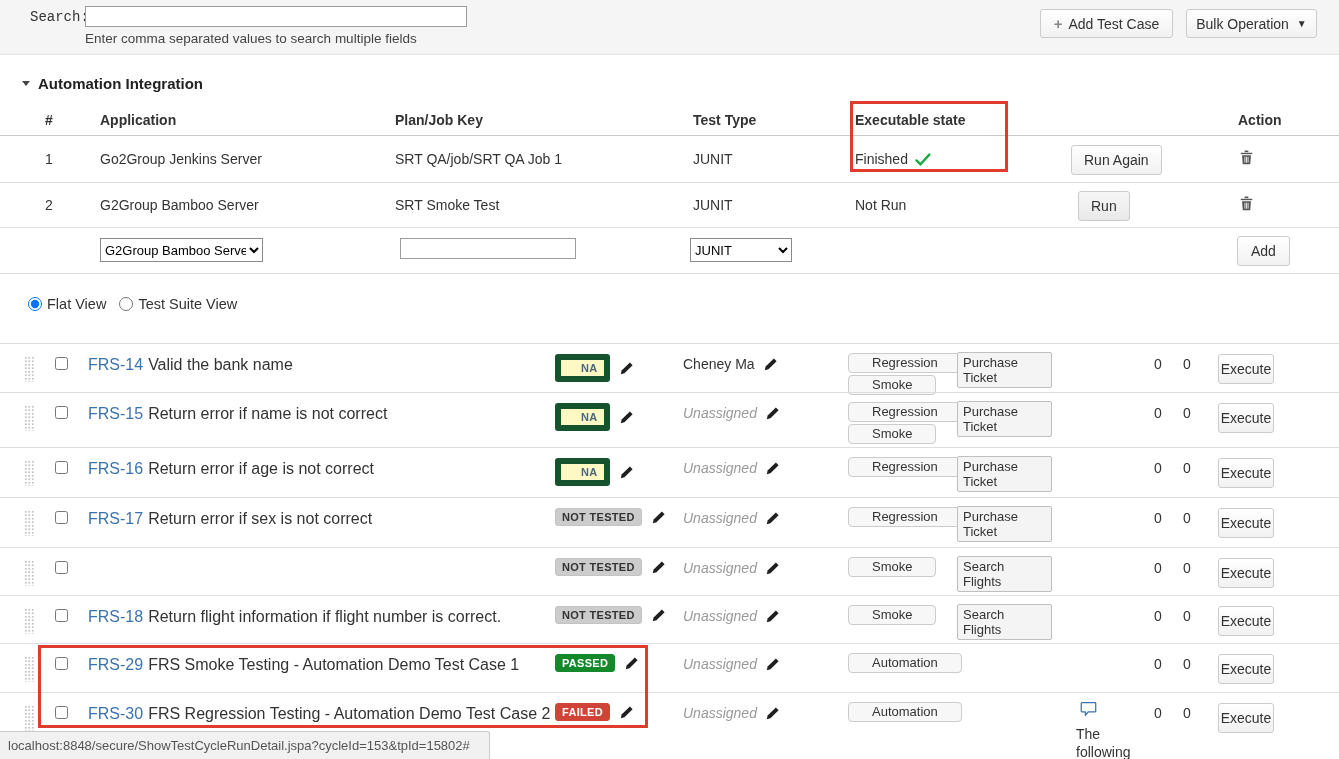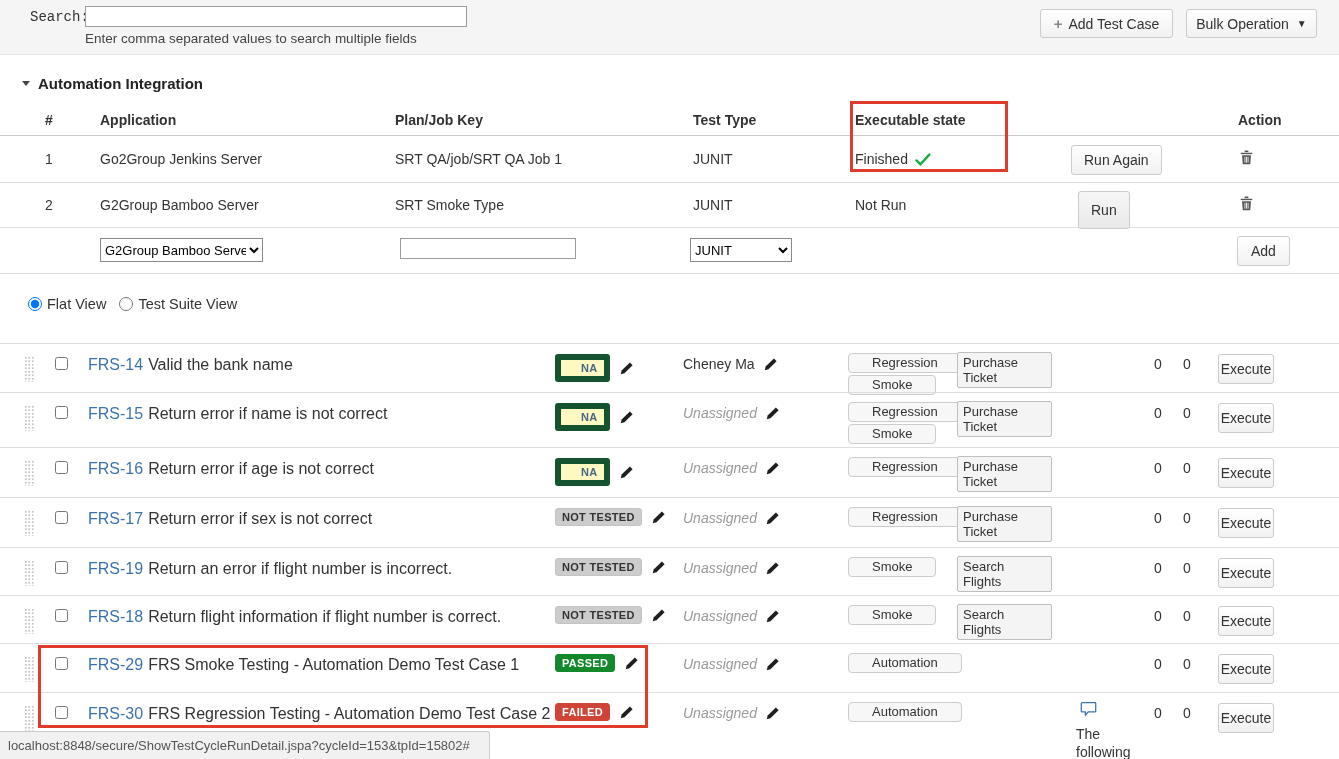--- a/index.html
+++ b/index.html
@@ -34,21 +34,21 @@
   .at-r1{top:136px;height:47px;border-bottom:1px solid #ddd;}
   .at-r2{top:183px;height:45px;border-bottom:1px solid #ddd;}
   .at-add{top:228px;height:46px;border-bottom:1px solid #ddd;}
   .at-cell{position:absolute;font-size:14px;white-space:nowrap;}
   .hdr{font-weight:bold;color:#333;top:6px;}
   .c-num{left:45px;}  .c-app{left:100px;} .c-plan{left:395px;}
   .c-type{left:693px;}.c-state{left:855px;}.c-action{left:1238px;}
   .at-r1 .at-cell{top:15px;} .at-r2 .at-cell{top:14px;}
   .state-check{margin-left:7px;vertical-align:-2px;}
   .btn-run-again{position:absolute;left:1071px;top:9px;height:30px;padding:0 12px;}
-  .btn-run{position:absolute;left:1078px;top:8px;height:38px;padding:12px 12px;background:linear-gradient(#f6f6f6,#e9e9e9);text-align:right;}
+  .btn-run{position:absolute;left:1078px;top:8px;height:30px;padding:12px 12px;background:linear-gradient(#f6f6f6,#e9e9e9);text-align:right;}
   .trash{position:absolute;left:1240px;top:14px;cursor:pointer;}
   .at-r2 .trash{top:13px;}
   .sel{position:absolute;height:24px;font-size:13px;font-family:inherit;border:1px solid #8a8a8a;
        background:#fff;border-radius:0;}
   .sel-app{left:100px;top:10px;width:163px;}
   .inp-plan{position:absolute;left:400px;top:10px;width:166px;height:19px;border:1px solid #9c9c9c;
        font-size:13px;padding:0 4px;font-family:inherit;}
   .sel-type{left:690px;top:10px;width:102px;}
   .btn-add{position:absolute;left:1237px;top:8px;height:30px;padding:0 13px;}
 
@@ -141,21 +141,21 @@
           <path fill="#555" d="M5 .5h4v1.7H5z"></path>
           <path fill="#555" d="M.8 2.9h12.4v1.5H.8z"></path>
           <path fill="#555" d="M2.2 5.6h9.6L11 15.4H3z"></path>
           <path d="M5.3 7.2v6.4M7 7.2v6.4M8.7 7.2v6.4" stroke="#fff" stroke-width=".9"></path>
         </svg></span>
   </div>
 
   <div class="at-row at-r2">
     <span class="at-cell c-num">2</span>
     <span class="at-cell c-app">G2Group Bamboo Server</span>
-    <span class="at-cell c-plan">SRT Smoke Type</span>
+    <span class="at-cell c-plan">SRT Smoke Test</span>
     <span class="at-cell c-type">JUNIT</span>
     <span class="at-cell c-state">Not Run</span>
     <button class="btn btn-run">Run</button>
     <span class="trash"><svg width="13" height="15" viewBox="0 0 14 16">
           <path fill="#555" d="M5 .5h4v1.7H5z"></path>
           <path fill="#555" d="M.8 2.9h12.4v1.5H.8z"></path>
           <path fill="#555" d="M2.2 5.6h9.6L11 15.4H3z"></path>
           <path d="M5.3 7.2v6.4M7 7.2v6.4M8.7 7.2v6.4" stroke="#fff" stroke-width=".9"></path>
         </svg></span>
   </div>
@@ -277,21 +277,20 @@
           <span class="chip">Regression</span>
         </span>
         <span class="req">Purchase Ticket</span>
         <span class="cnt cnt1">0</span>
         <span class="cnt cnt2">0</span>
         <button class="btn exec-btn">Execute</button>
       </div>
       <div class="tc-row" style="top: 547px; height: 48px;">
         <span class="drag"></span>
         <input type="checkbox" class="cb" style="">
-        <span class="summary"><a href="#" class="key">FRS-19</a><span class="sum">Return an error if flight number is incorrect.</span></span>
         <span class="badge-wrap">
           <span class="badge b-not-tested">NOT TESTED</span>
           <svg class="pencil" width="15" height="15" viewBox="0 0 16 16">
             <path d="M11.6 1.5l2.9 2.9-8.7 8.7-3.9.9.9-3.9z" fill="#1f1f1f"></path>
           </svg>
         </span>
         <span class="assignee unassigned">
           <span class="aname">Unassigned</span>
           <svg class="pencil" width="15" height="15" viewBox="0 0 16 16">
             <path d="M11.6 1.5l2.9 2.9-8.7 8.7-3.9.9.9-3.9z" fill="#1f1f1f"></path>

